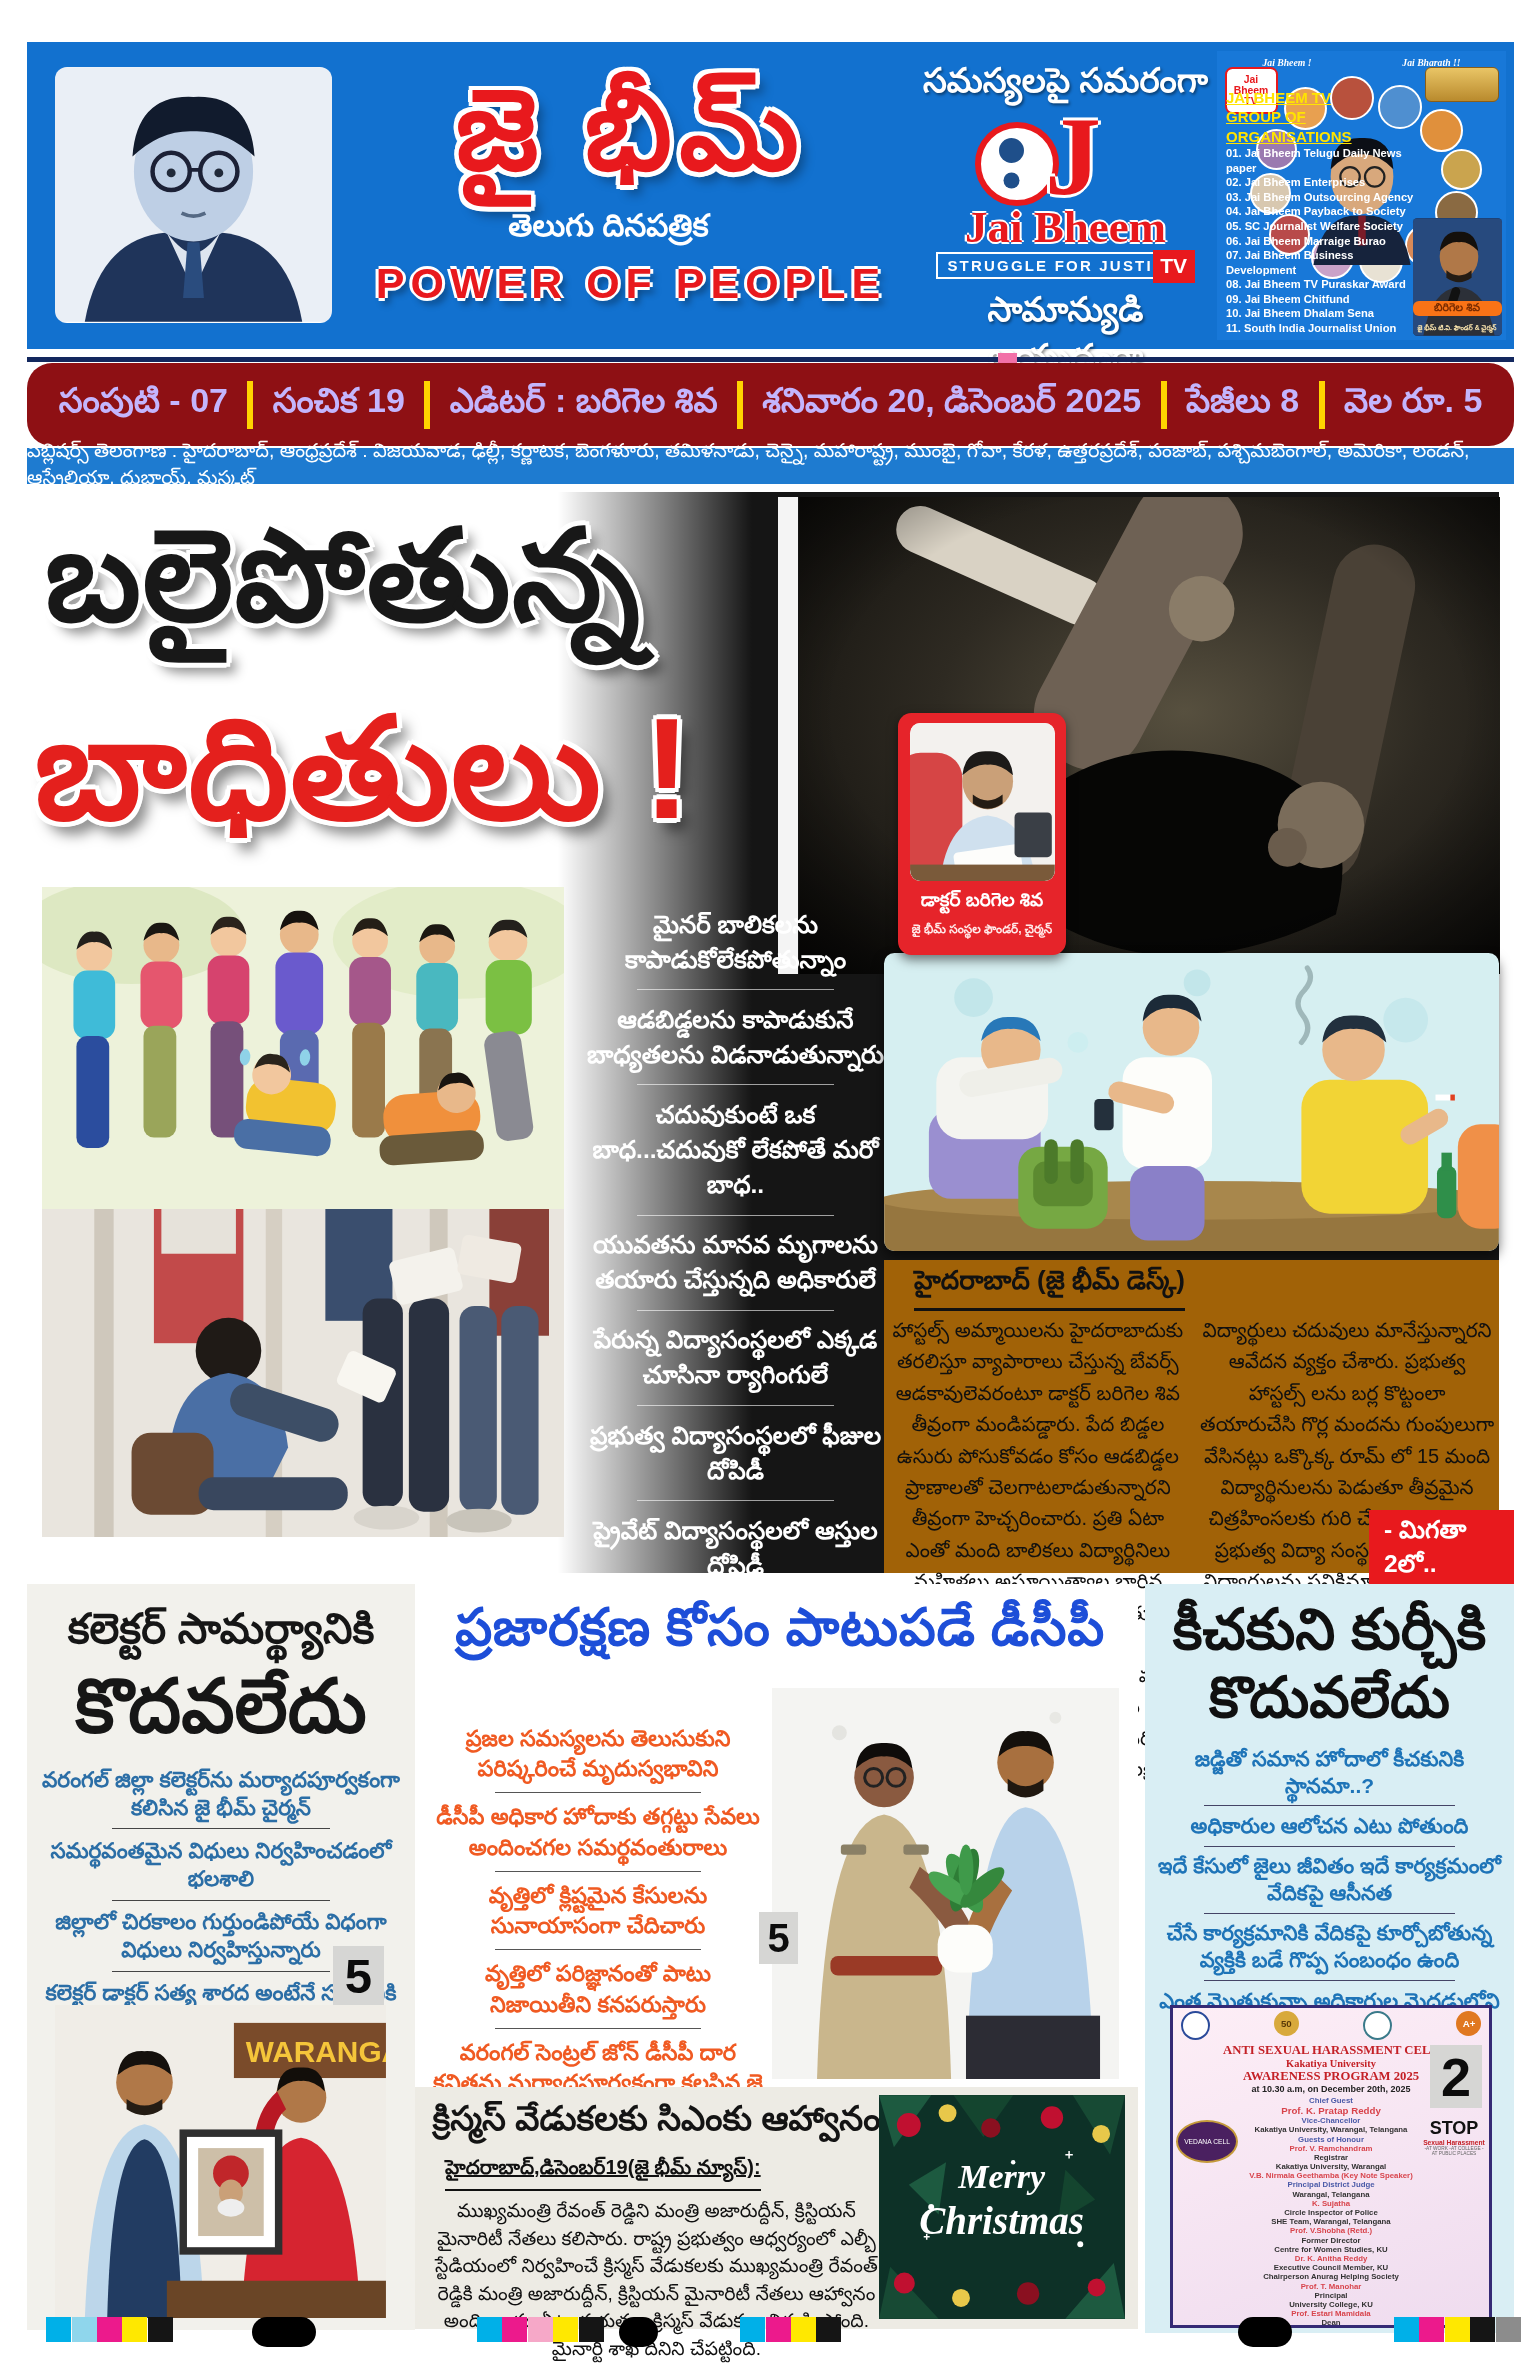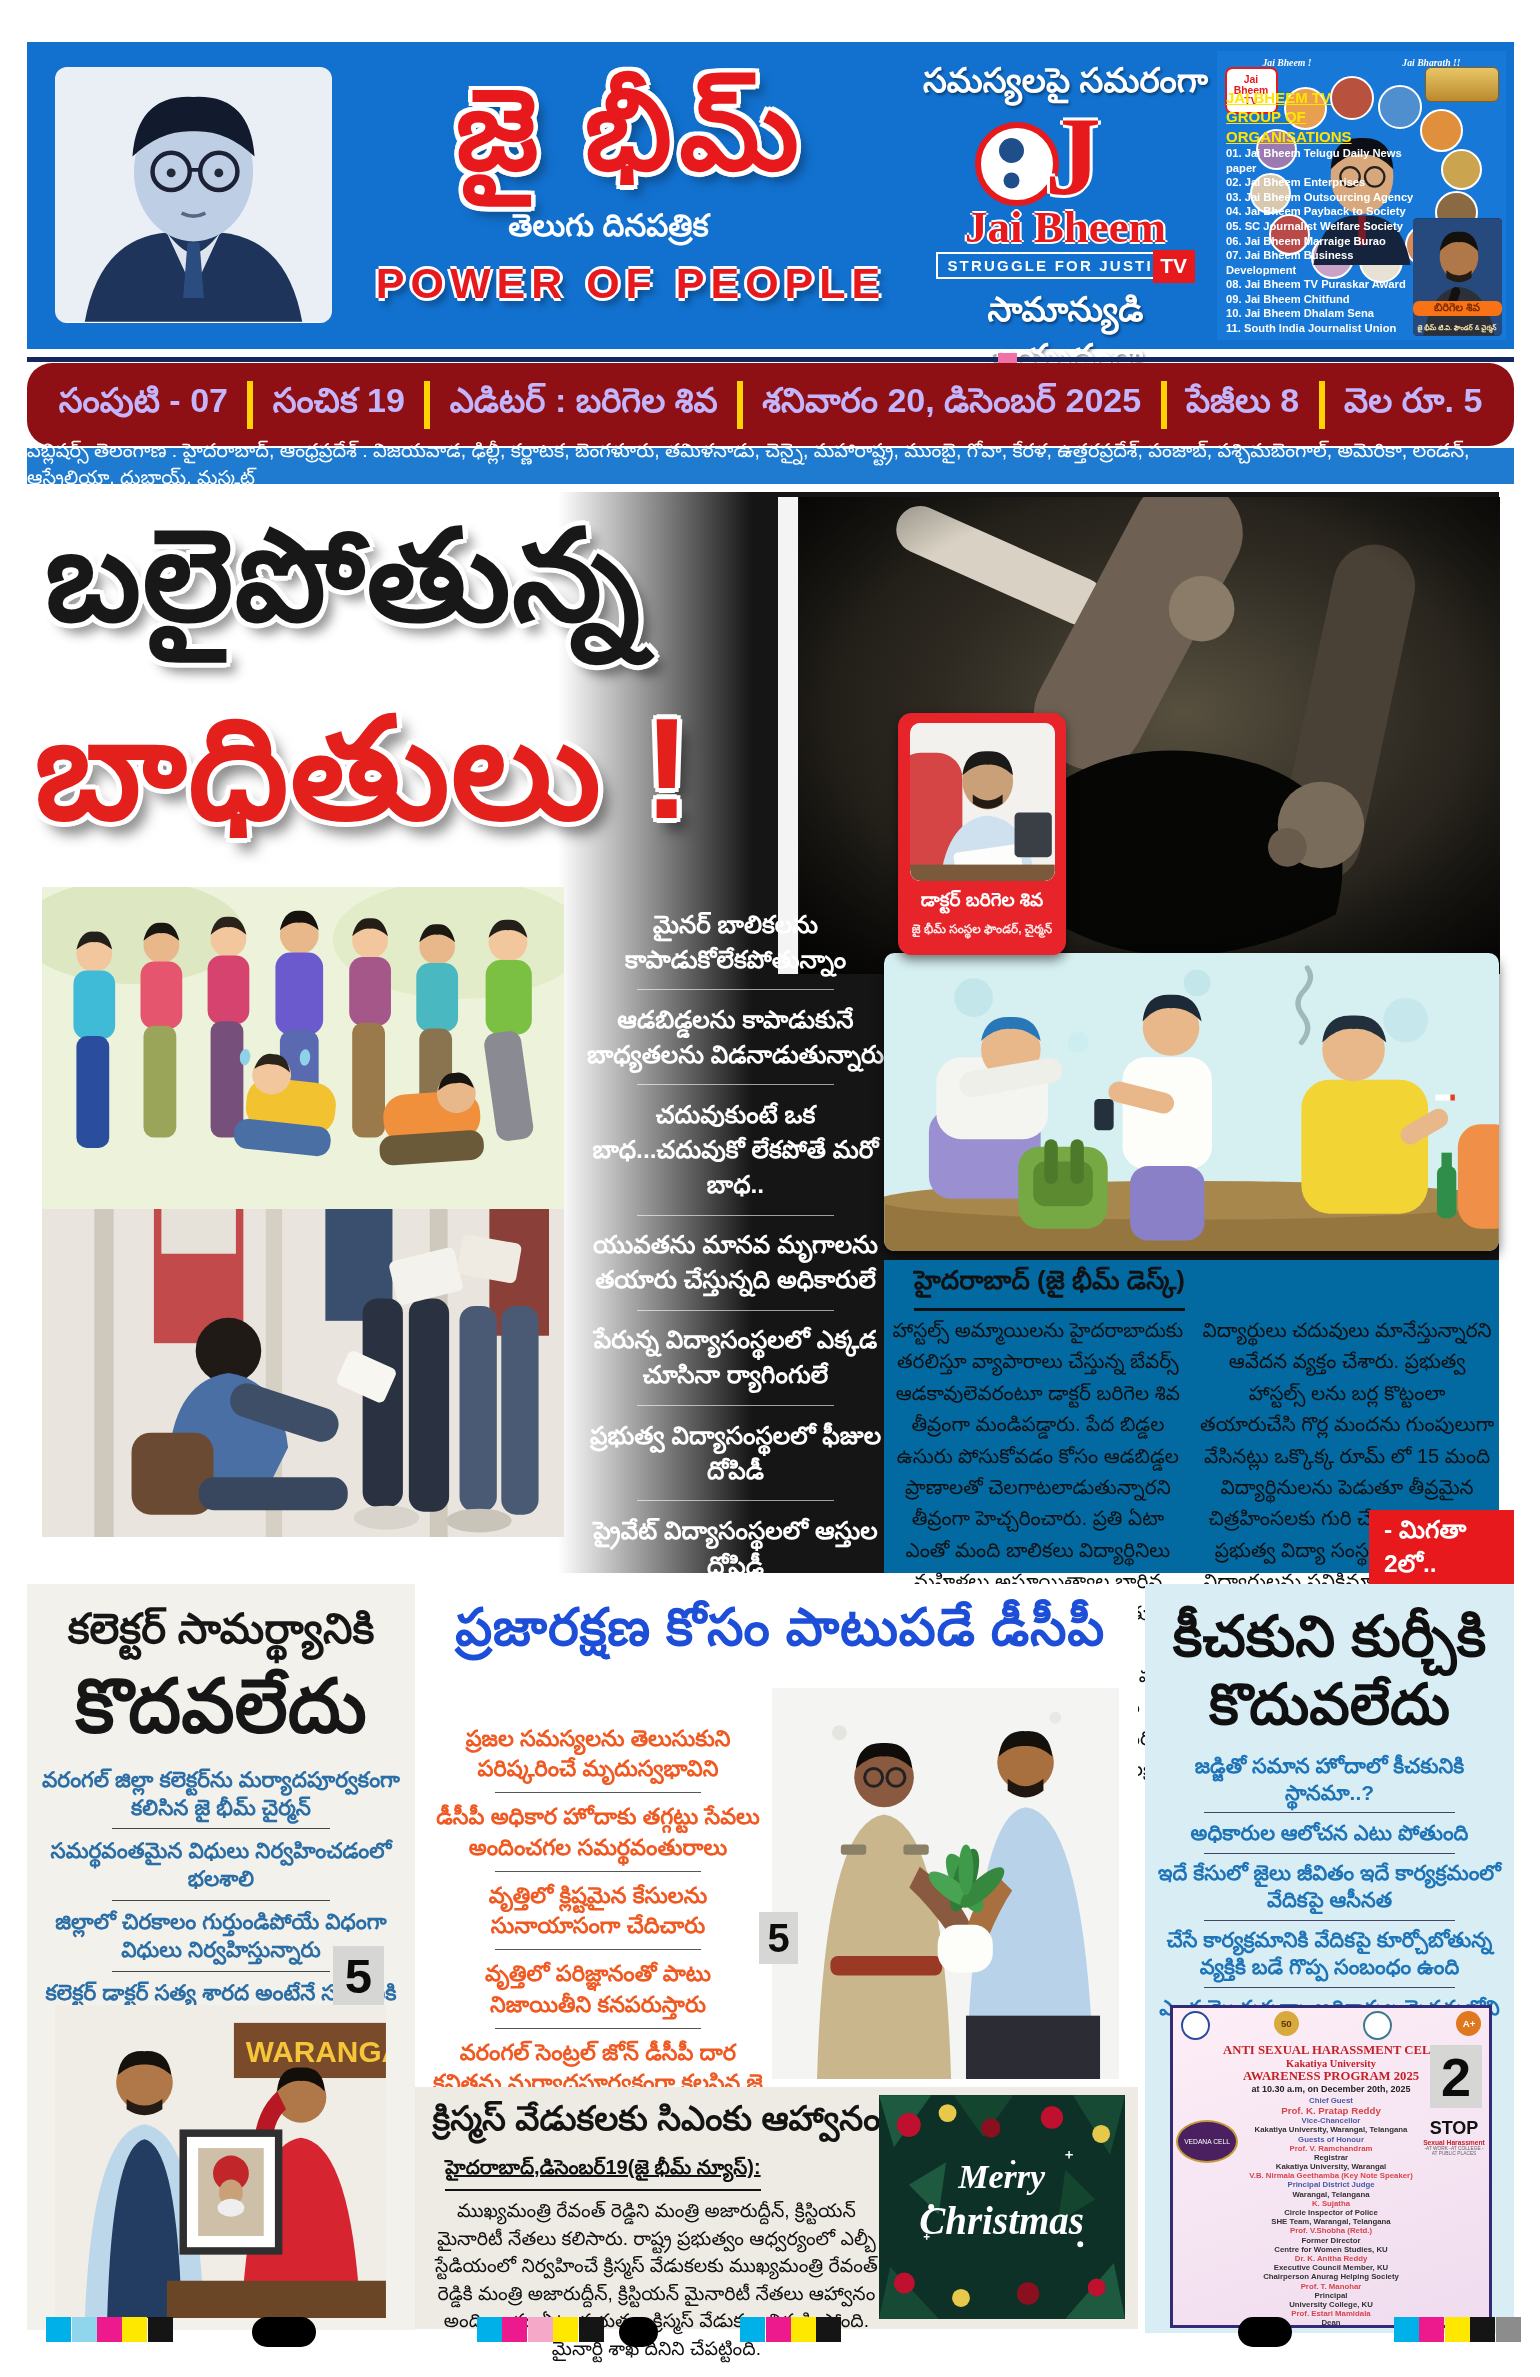--- a/index.html
+++ b/index.html
@@ -57,21 +57,21 @@
   .illu2{left:15px;top:717px;width:522px;height:328px;background:#e9e5de;overflow:hidden;}
   .wcol{left:555px;top:403px;width:307px;color:#fff;font-size:24.6px;font-weight:bold;text-align:center;}
   .wcol > div{padding:12.7px 4.5px;position:relative;line-height:1.42;}
   .wcol > div::after{content:"";position:absolute;left:18%;right:18%;bottom:0;border-bottom:1.5px solid rgba(255,255,255,.6);}
   .wcol > div:last-child::after{display:none;}
   .badge{left:871px;top:221px;width:168px;height:242px;background:#e6242a;border-radius:13.4px;box-shadow:0 4.5px 10.4px rgba(0,0,0,.5);text-align:center;}
   .badge-photo{position:absolute;left:12px;top:10.4px;width:145px;height:158px;border-radius:10.4px;overflow:hidden;background:#f7f6f4;}
   .badge-name{position:absolute;top:176px;width:100%;color:#fff;font-size:18.6px;font-weight:900;}
   .badge-title{position:absolute;top:209px;width:100%;color:#ffe9e9;font-size:12px;font-weight:bold;}
   .cartoon{left:857px;top:461px;width:615px;height:298px;background:#d6eff1;border-radius:10.4px;box-shadow:0 6px 12px rgba(0,0,0,.55);overflow:hidden;}
-  .story-text{left:857px;top:768px;width:615px;height:313px;background:#0369a1;}
+  .story-text{left:857px;top:768px;width:615px;height:313px;background:#a16207;}
   .dateline{position:absolute;left:30px;top:4.5px;font-size:26px;font-weight:900;color:#111;border-bottom:3px solid #111;padding-bottom:6px;}
   .cols{position:absolute;left:6px;top:55px;width:605px;display:flex;gap:13.4px;}
   .cols div{width:50%;font-size:20px;line-height:1.57;color:#101010;text-align:center;}
   .contd{left:1342px;top:1018px;background:#e8191d;color:#fff;font-size:24.6px;font-weight:900;padding:6px 15px;}
   
   .art-left{left:27px;top:1584px;width:388px;height:746px;background:#f2f1ec;text-align:center;}
   .al-h1{margin-top:21px;font-size:42px;font-weight:900;color:#161616;}
   .al-h2{font-size:75px;font-weight:900;color:#161616;line-height:1.15;}
   .blist{color:#2b6ea6;font-size:21.6px;font-weight:bold;}
   .blist > div{padding:7.5px 10.4px;position:relative;line-height:1.3;}
@@ -86,21 +86,21 @@
   .olist > div::after{content:"";position:absolute;left:20%;right:20%;bottom:0;border-bottom:1.5px solid #555;}
   .olist > div:last-child::after{display:none;}
   .am-photo{left:350px;top:104px;width:347px;height:391px;background:#f4f4f2;overflow:hidden;}
   .xmas{left:415px;top:2087px;width:723px;height:242px;background:#edebe4;}
   .xm-h{position:absolute;left:10.4px;top:12px;width:462px;text-align:center;font-size:34px;font-weight:900;color:#141414;}
   .xm-d{position:absolute;left:30px;top:69px;font-size:20px;font-weight:900;color:#111;border-bottom:2.2px solid #111;padding-bottom:4.5px;text-decoration:underline;}
   .xm-b{position:absolute;left:10.4px;top:110px;width:462px;font-size:19px;line-height:1.45;color:#101010;text-align:center;}
   .xm-g{position:absolute;right:13.4px;top:7.5px;width:246px;height:224px;background:#0d3127;overflow:hidden;}
   .xm-script{position:absolute;width:100%;text-align:center;color:#fff;font-family:"Liberation Serif",serif;font-style:italic;font-weight:bold;}
   .art-right{left:1145px;top:1584px;width:369px;height:749px;background:#d9eef4;text-align:center;}
-  .ar-h{margin-top:18px;font-size:57px;font-weight:900;color:#101010;line-height:1.2;}
+  .ar-h{margin-top:11px;font-size:57px;font-weight:900;color:#101010;line-height:1.2;}
   .blist2{color:#1e74b8;font-size:21px;font-weight:bold;margin-top:7.5px;}
   .blist2 > div{padding:6.7px 9px;position:relative;line-height:1.28;}
   .blist2 > div::after{content:"";position:absolute;left:16%;right:16%;bottom:0;border-bottom:1.5px solid #446;}
   .blist2 > div:last-child::after{display:none;}
   .poster{left:25px;top:421px;width:316px;height:317px;background:linear-gradient(160deg,#fdeef6,#efdcef);border:3px solid #352a75;overflow:hidden;font-size:7.8px;text-align:center;}
   .p-logos{display:flex;justify-content:space-between;padding:3px 7.5px;}
   .p-logo{width:25px;height:25px;border-radius:50%;display:flex;align-items:center;justify-content:center;font-weight:900;font-size:9.7px;}
   .p-t1{color:#c42127;font-family:"Liberation Serif",serif;font-weight:bold;font-size:12.7px;}
   .p-t2{color:#c42127;font-family:"Liberation Serif",serif;font-weight:bold;font-size:10.4px;}
   .p-when{color:#222;font-weight:900;font-size:9px;}

